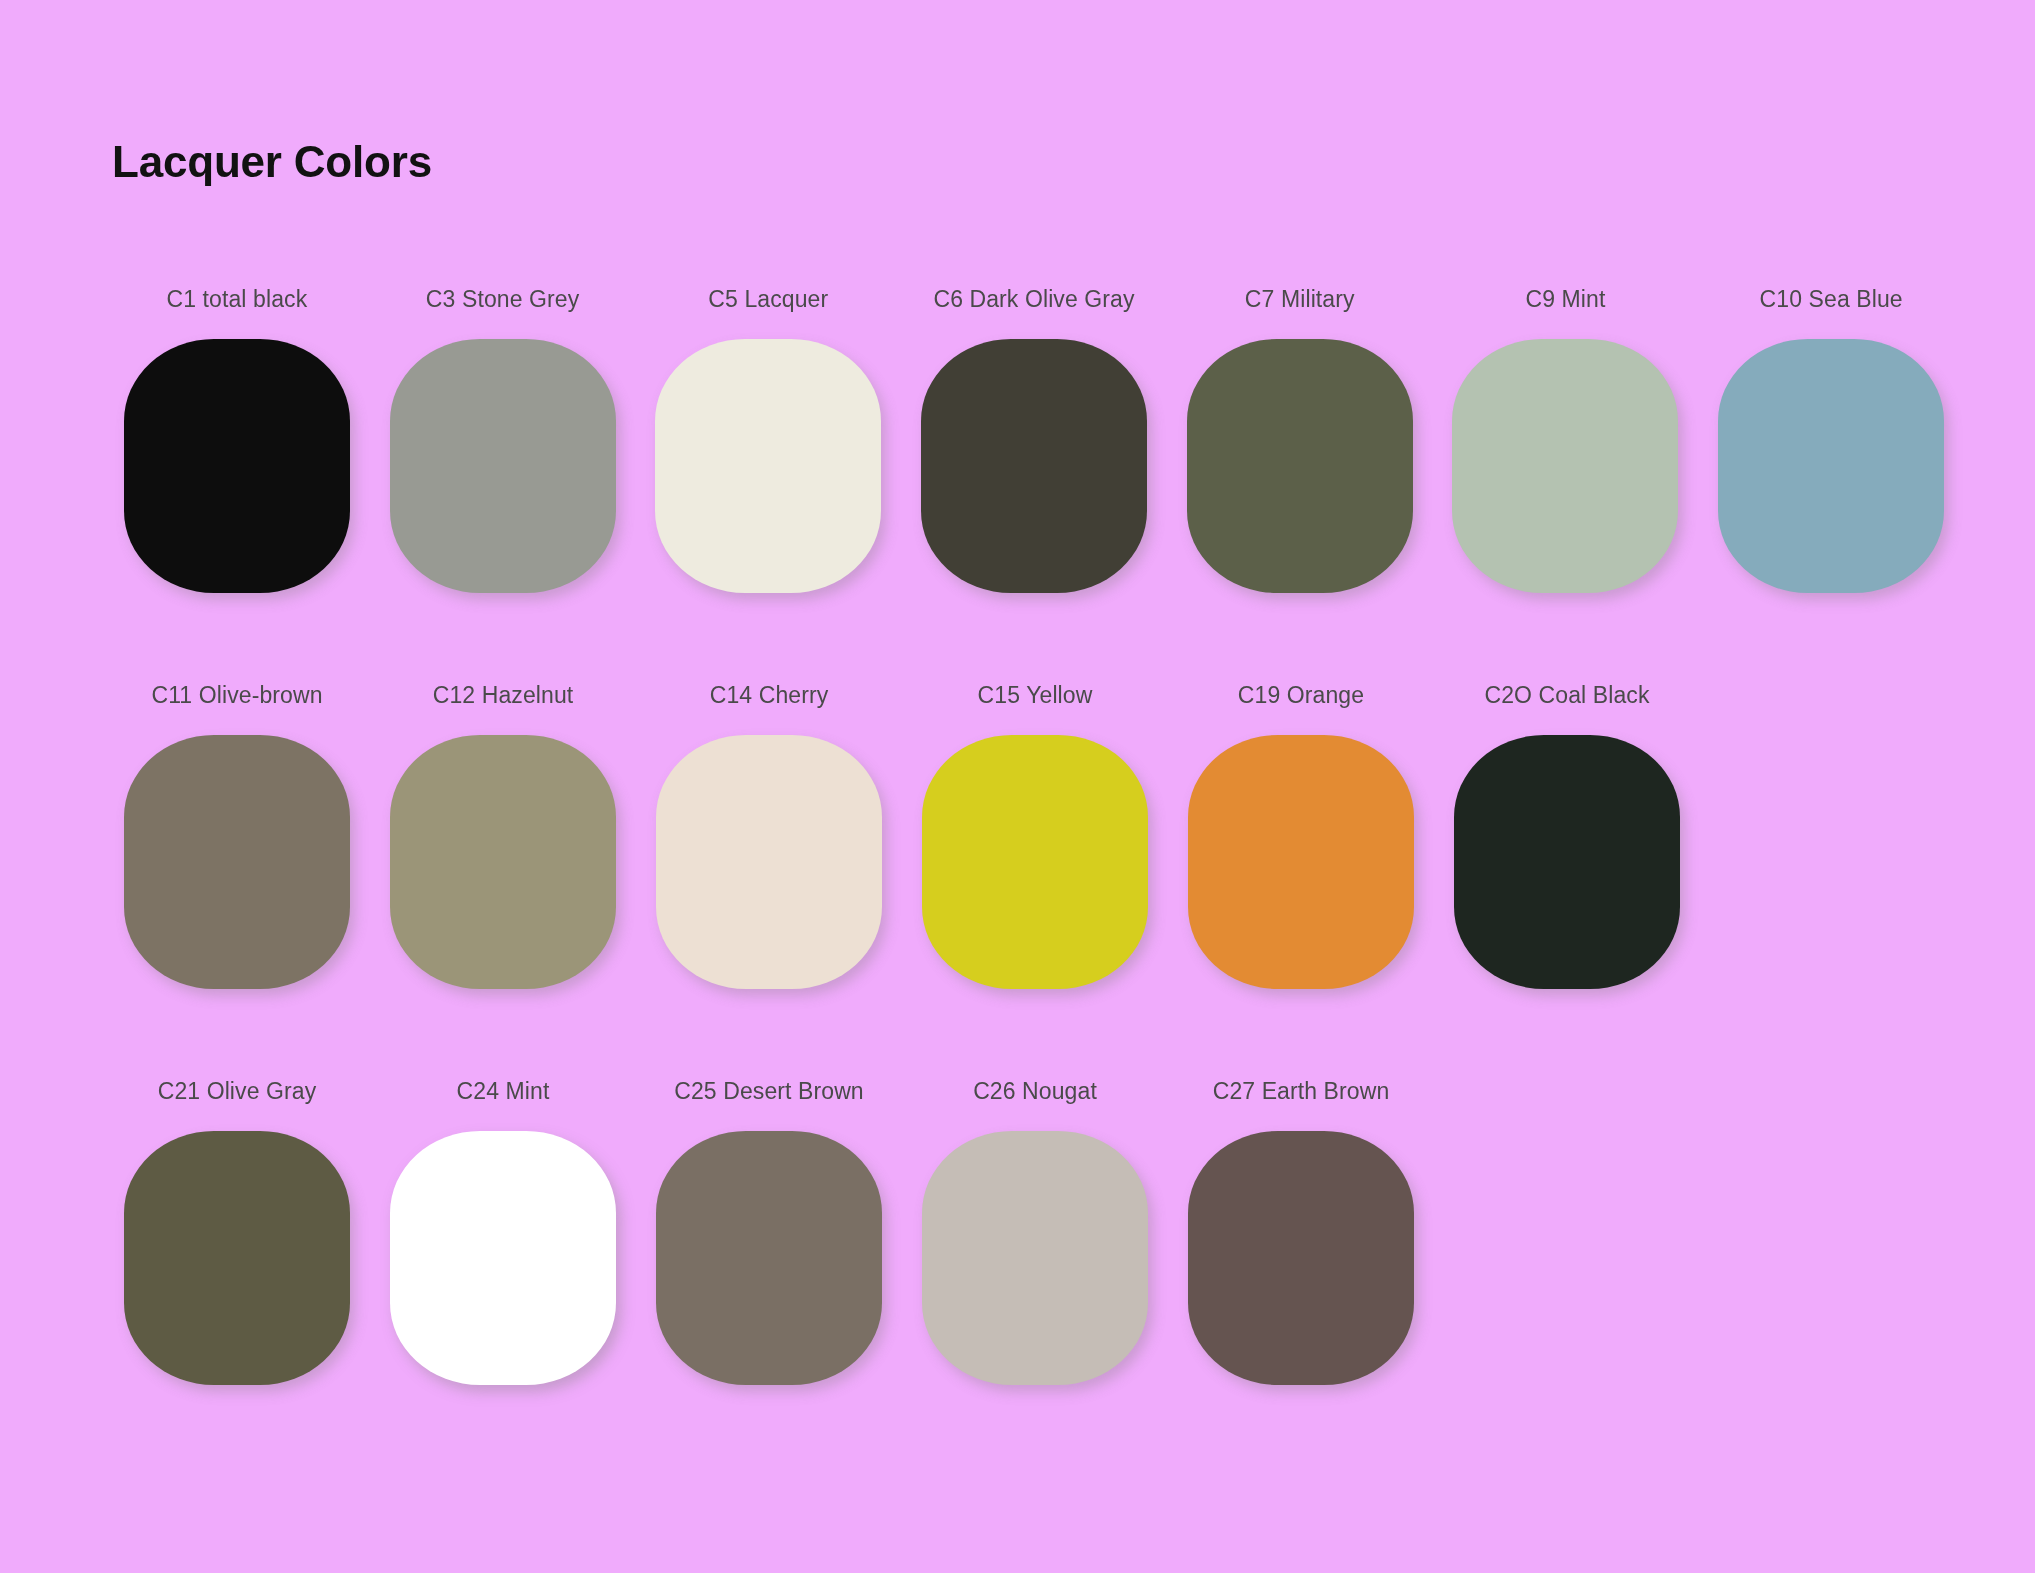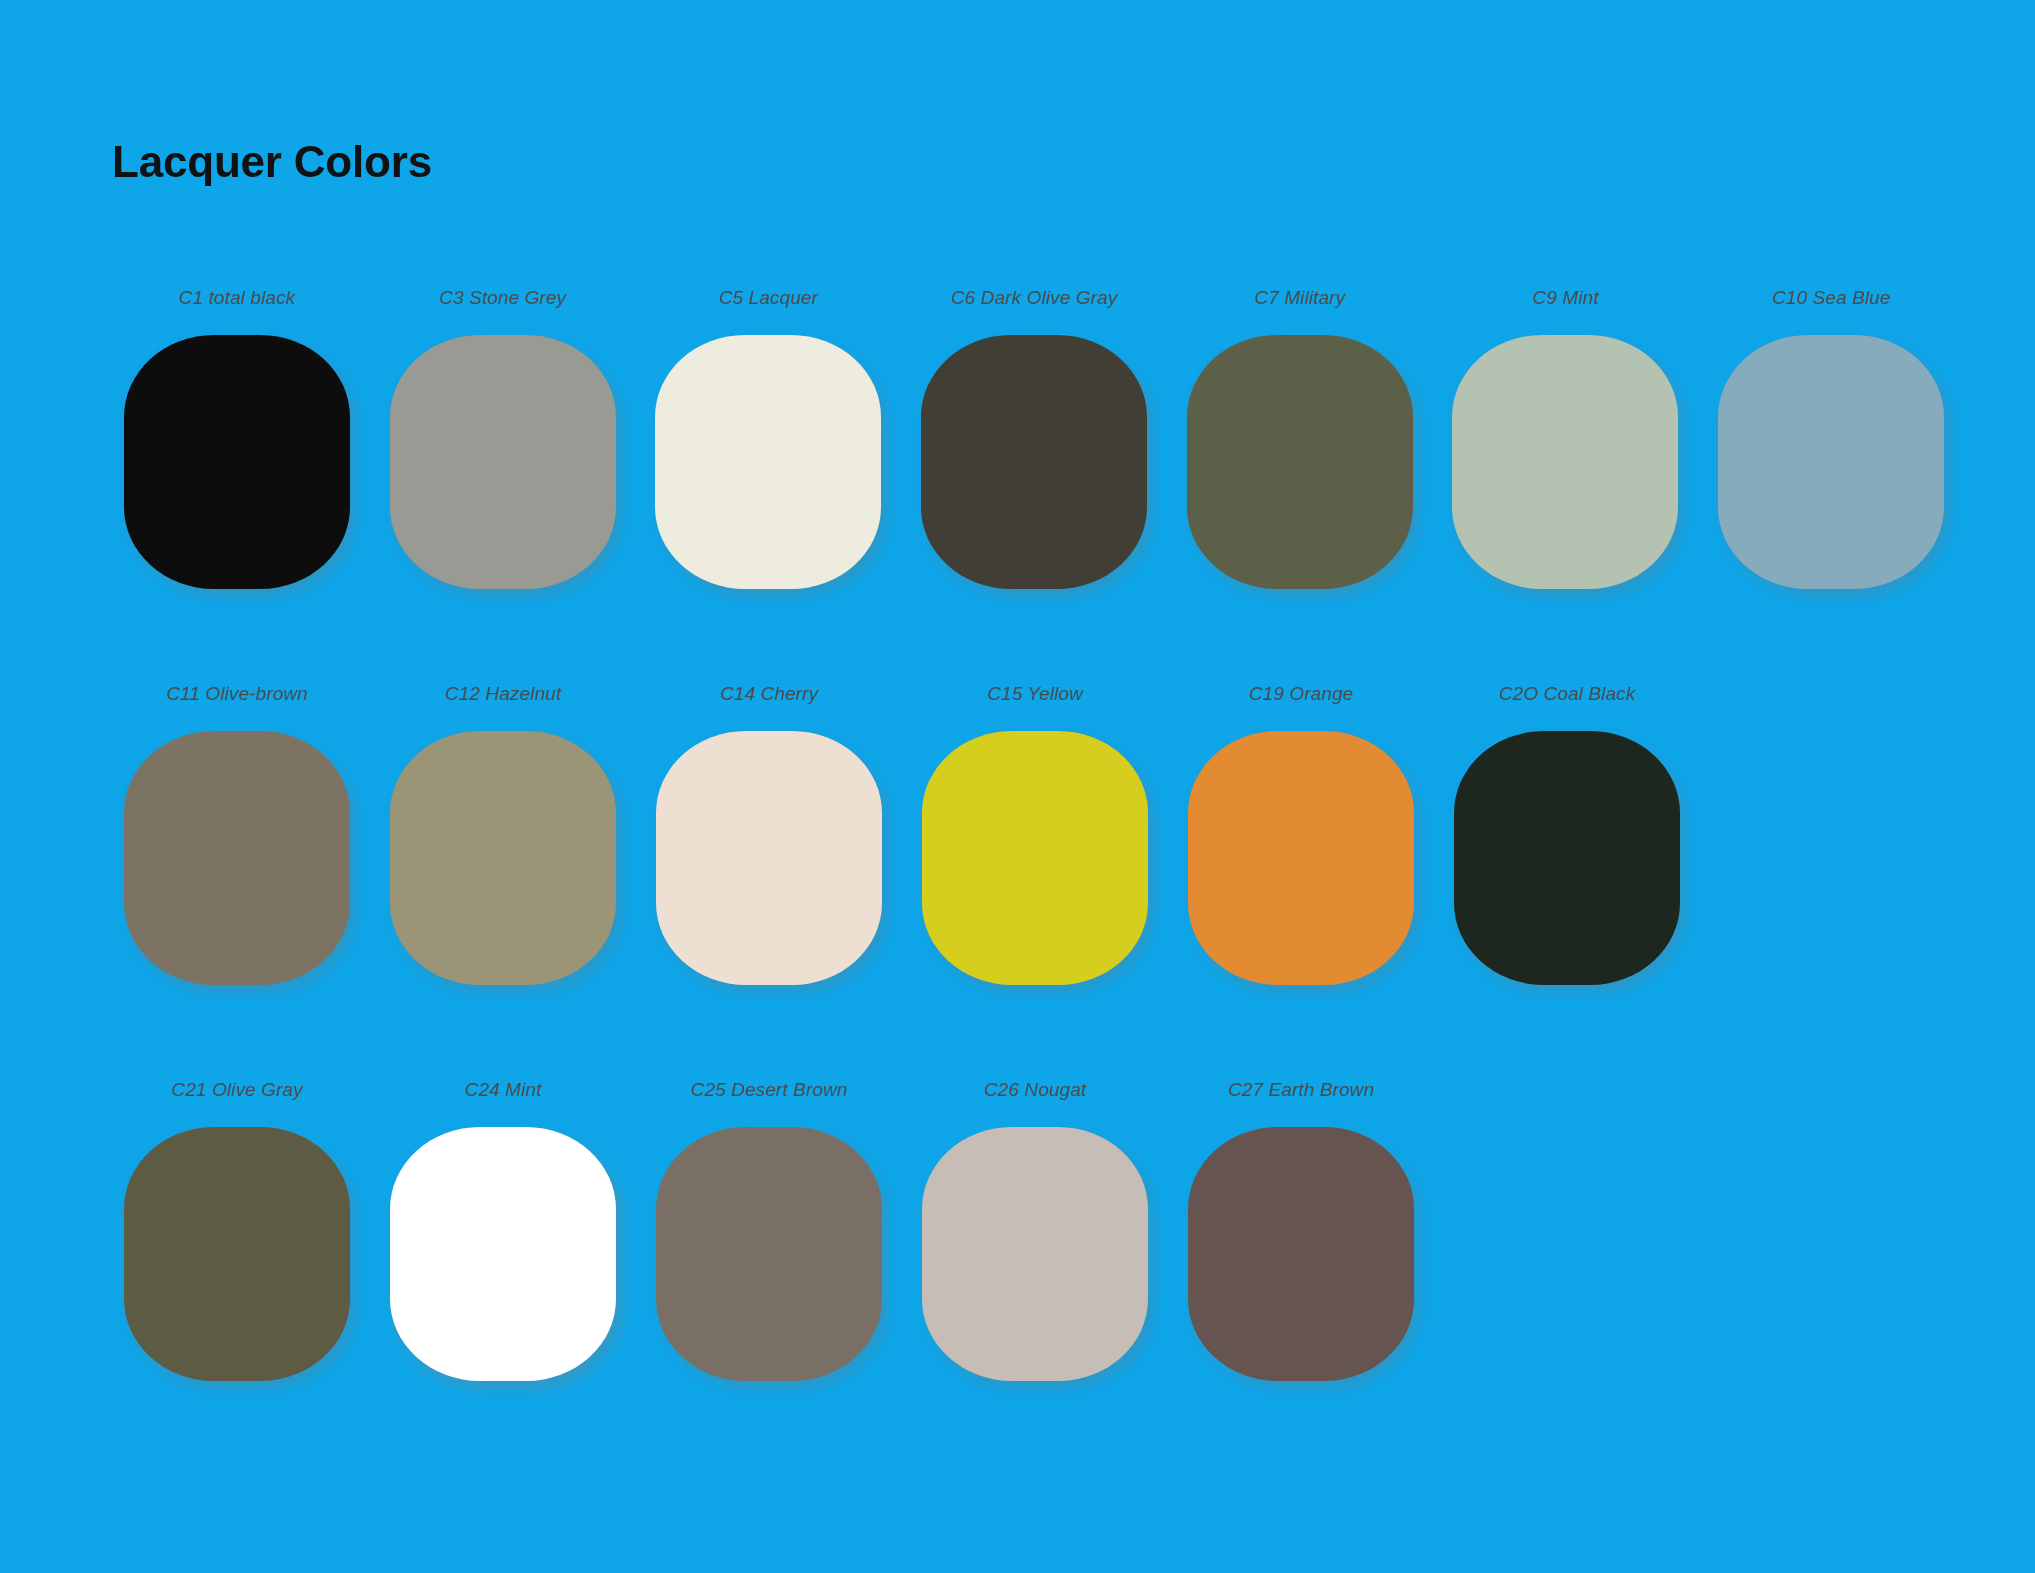--- a/index.html
+++ b/index.html
@@ -13,21 +13,21 @@
     height: 1573px;
     overflow: hidden;
     font-family: "Liberation Sans", sans-serif;
     -webkit-font-smoothing: antialiased;
   }
 
   #page {
     position: relative;
     width: 2035px;
     height: 1573px;
-    background: #0ea5e9;
+    background: #f0abfc;
     box-sizing: border-box;
   }
 
   
   #page-title {
     position: absolute;
     left: 112px;
     top: 140px;
     font-size: 44px;
     font-weight: 700;
@@ -57,29 +57,28 @@
 
   .swatch-cell {
     width: 266px;
     display: flex;
     flex-direction: column;
     align-items: center;
     position: relative;
   }
 
   .swatch-label {
-    font-size: 19px;
+    font-size: 23px;
     font-weight: 400;
     color: #4a4a4a;
     line-height: 1;
     text-align: right;
     white-space: nowrap;
     margin-bottom: 28px;
     letter-spacing: 0.1px;
-    font-style: italic;
   }
 
   .swatch-chip {
     width: 226px;
     height: 254px;
     border-radius: 88px / 80px;
     box-shadow: 5px 7px 13px rgba(120,118,115,0.30);
   }
 
   

